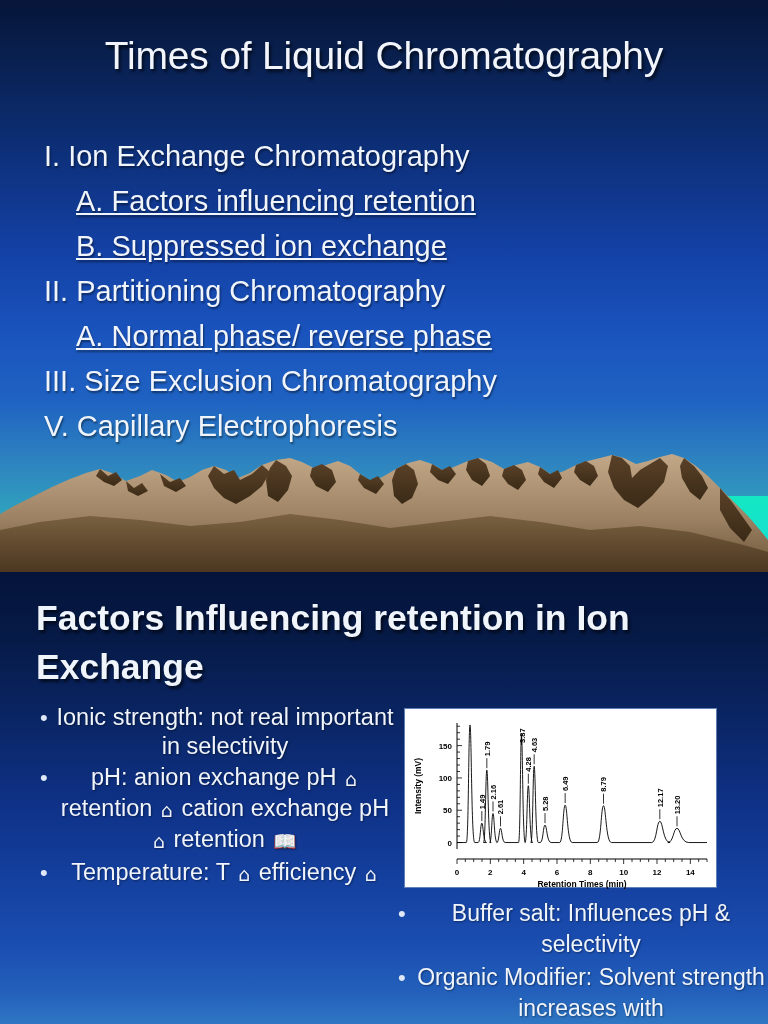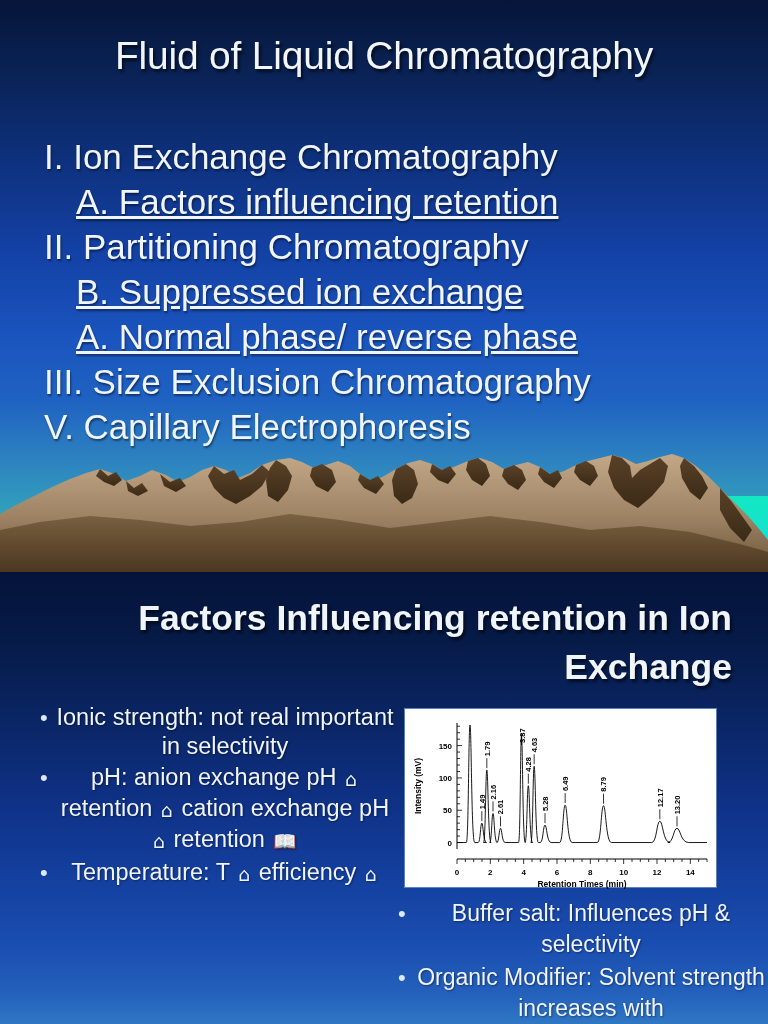--- a/index.html
+++ b/index.html
@@ -29,21 +29,21 @@
     position:absolute; left:0; top:34px; width:768px;
     text-align:center;
     font-size:39px; font-weight:400; color:#f2f5fb;
     letter-spacing:-0.2px;
     text-shadow:2px 3px 3px rgba(0,0,0,0.62);
   }
   .s1-list {
     position:absolute; left:44px; top:134px; width:724px;
   }
   .s1-list .li {
-    font-size:35px; color:#f0f4fb; line-height:45px;
+    font-size:29px; color:#f0f4fb; line-height:45px;
     white-space:nowrap;
     text-shadow:1px 2px 2px rgba(0,0,0,0.45);
   }
   .s1-list .li.indent { padding-left:32px;text-decoration:underline; }
 
   
   #mtn { position:absolute; left:0; bottom:0; width:768px; height:120px; }
 
   
   #slide2 {
@@ -54,21 +54,21 @@
         #061a46 14%,
         #0a2563 32%,
         #0f3288 52%,
         #14409f 68%,
         #1a4db0 82%,
         #2360bb 93%,
         #2f77c4 100%);
   }
   .s2-title {
     position:absolute; left:36px; top:22px; width:696px;
-    text-align:right;
+    text-align:left;
     font-size:35.5px; color:#f0f4fb; line-height:49px;
     text-shadow:2px 3px 3px rgba(0,0,0,0.6);
   }
 
   .s2-left {
     position:absolute; left:34px; top:131px; width:360px;
   }
   .s2-right-bullets {
     position:absolute; left:392px; top:326px; width:376px;
   }
@@ -97,27 +97,27 @@
   }
   #chartbox svg { display:block; width:313px; height:180px; }
 </style>
 </head>
 <body>
 
 <div id="page">
 
   <section id="slide1">
 
-    <h1 class="s1-title">Fluid of Liquid Chromatography</h1>
+    <h1 class="s1-title">Times of Liquid Chromatography</h1>
 
     <div class="s1-list" id="s1-list">
         <div class="li">I. Ion Exchange Chromatography</div>
         <div class="li indent">A. Factors influencing retention</div>
+        <div class="li indent">B. Suppressed ion exchange</div>
         <div class="li">II. Partitioning Chromatography</div>
-        <div class="li indent">B. Suppressed ion exchange</div>
         <div class="li indent">A. Normal phase/ reverse phase</div>
         <div class="li">III. Size Exclusion Chromatography</div>
         <div class="li">V. Capillary Electrophoresis</div>
       </div>
 
     <svg id="mtn" viewBox="0 0 768 120" preserveAspectRatio="none">
       <defs>
         <linearGradient id="waterGrad" x1="0" y1="0" x2="0" y2="1">
           <stop offset="0%" stop-color="#12e8c2"></stop>
           <stop offset="55%" stop-color="#16e2cd"></stop>

